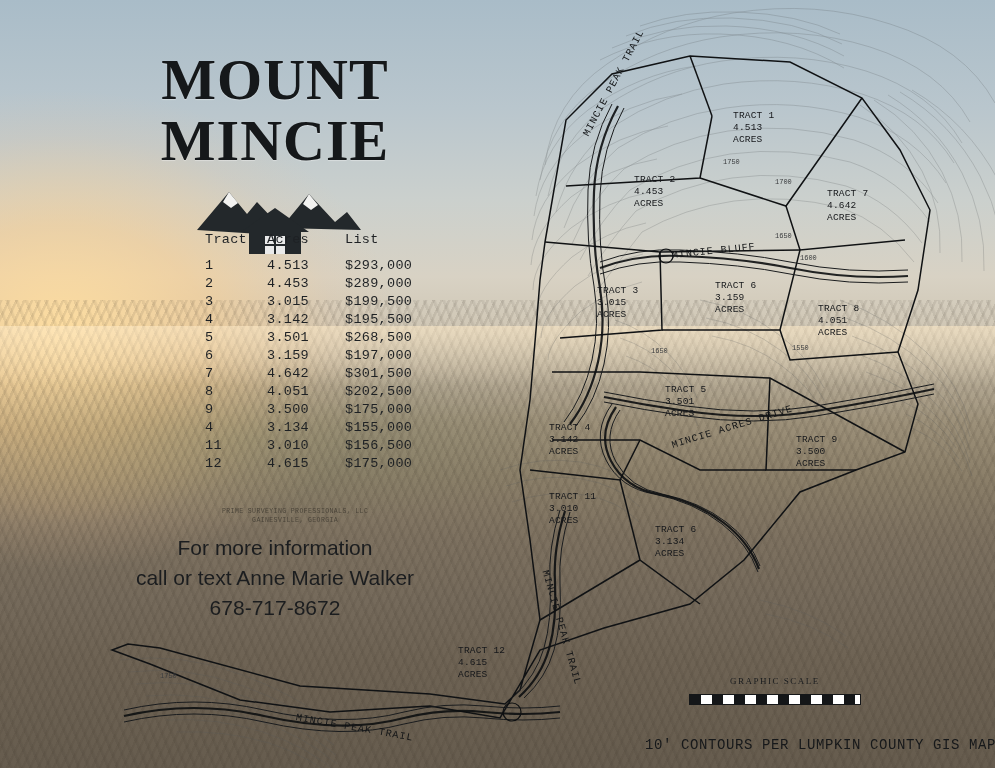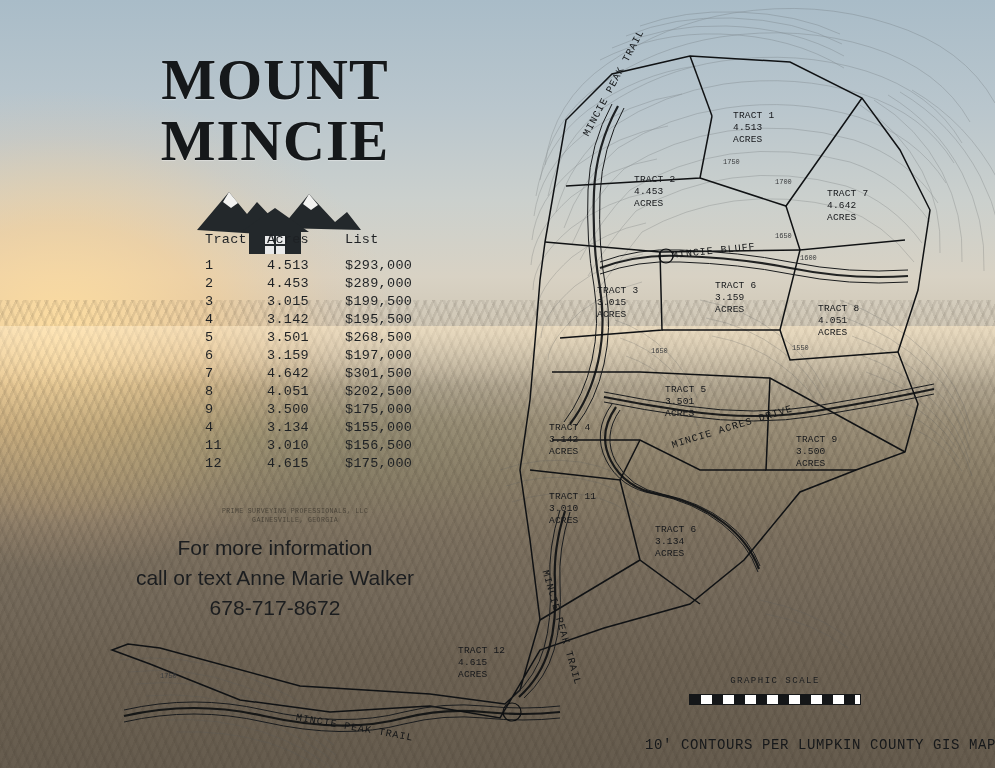--- a/index.html
+++ b/index.html
@@ -145,21 +145,21 @@
     white-space: nowrap;
   }
   #scale-block {
     position: absolute;
     left: 660px;
     top: 676px;
     width: 230px;
     text-align: center;
   }
   #scale-title {
-    font-family: Liberation Mono, monospace;
+    font-family: Liberation Serif, serif;
     font-size: 9px;
     letter-spacing: 1.5px;
     color: #1a1c1e;
   }
   #scale-bar {
     margin: 8px auto 0 auto;
     width: 170px;
     height: 9px;
     background:
       repeating-linear-gradient(to right, #141618 0px, #141618 11px, #ffffff 11px, #ffffff 22px);

